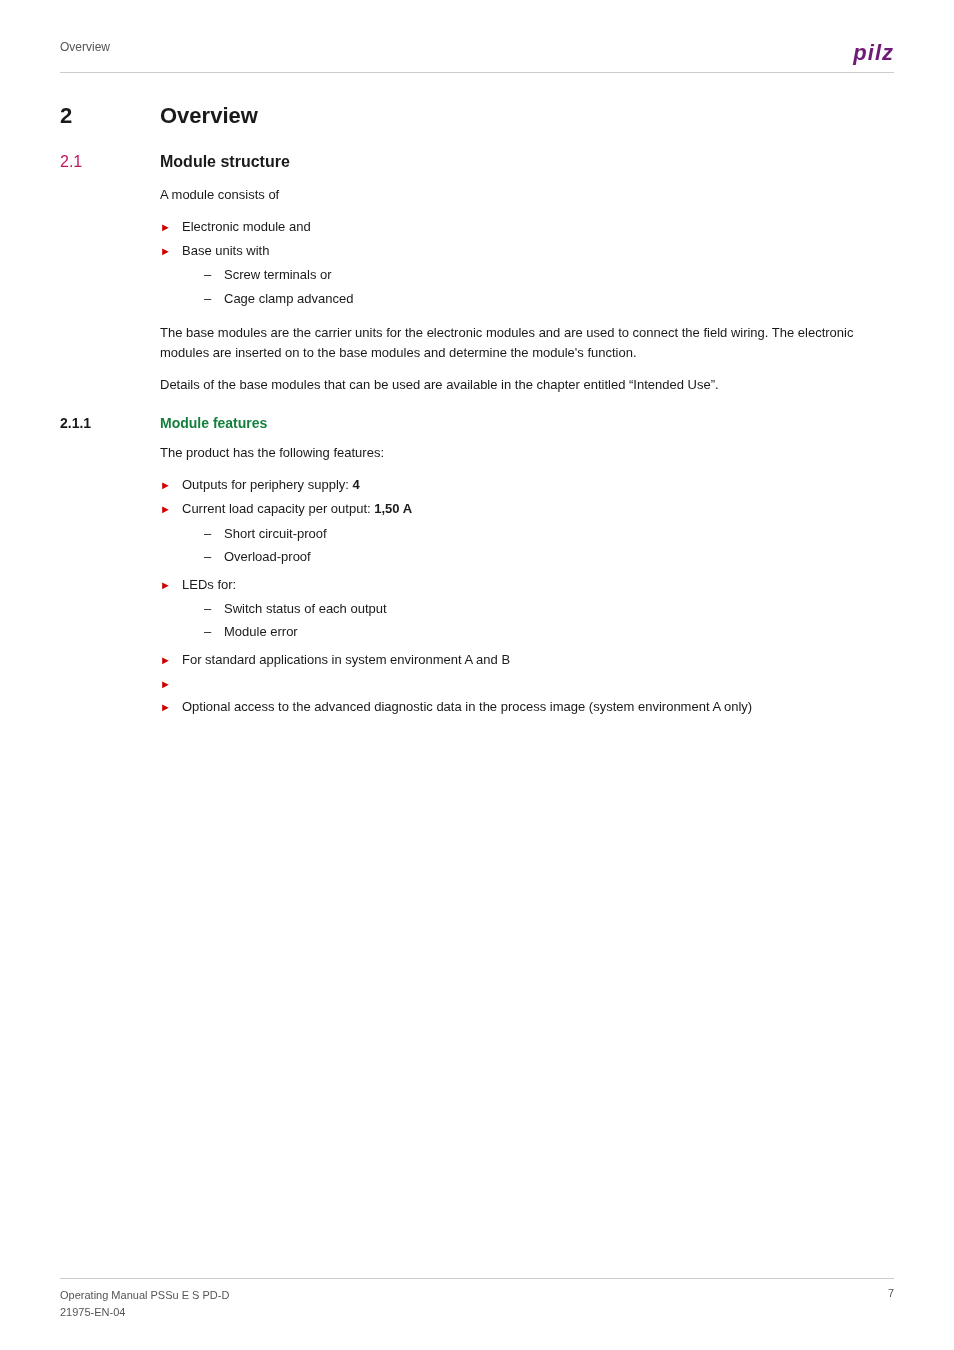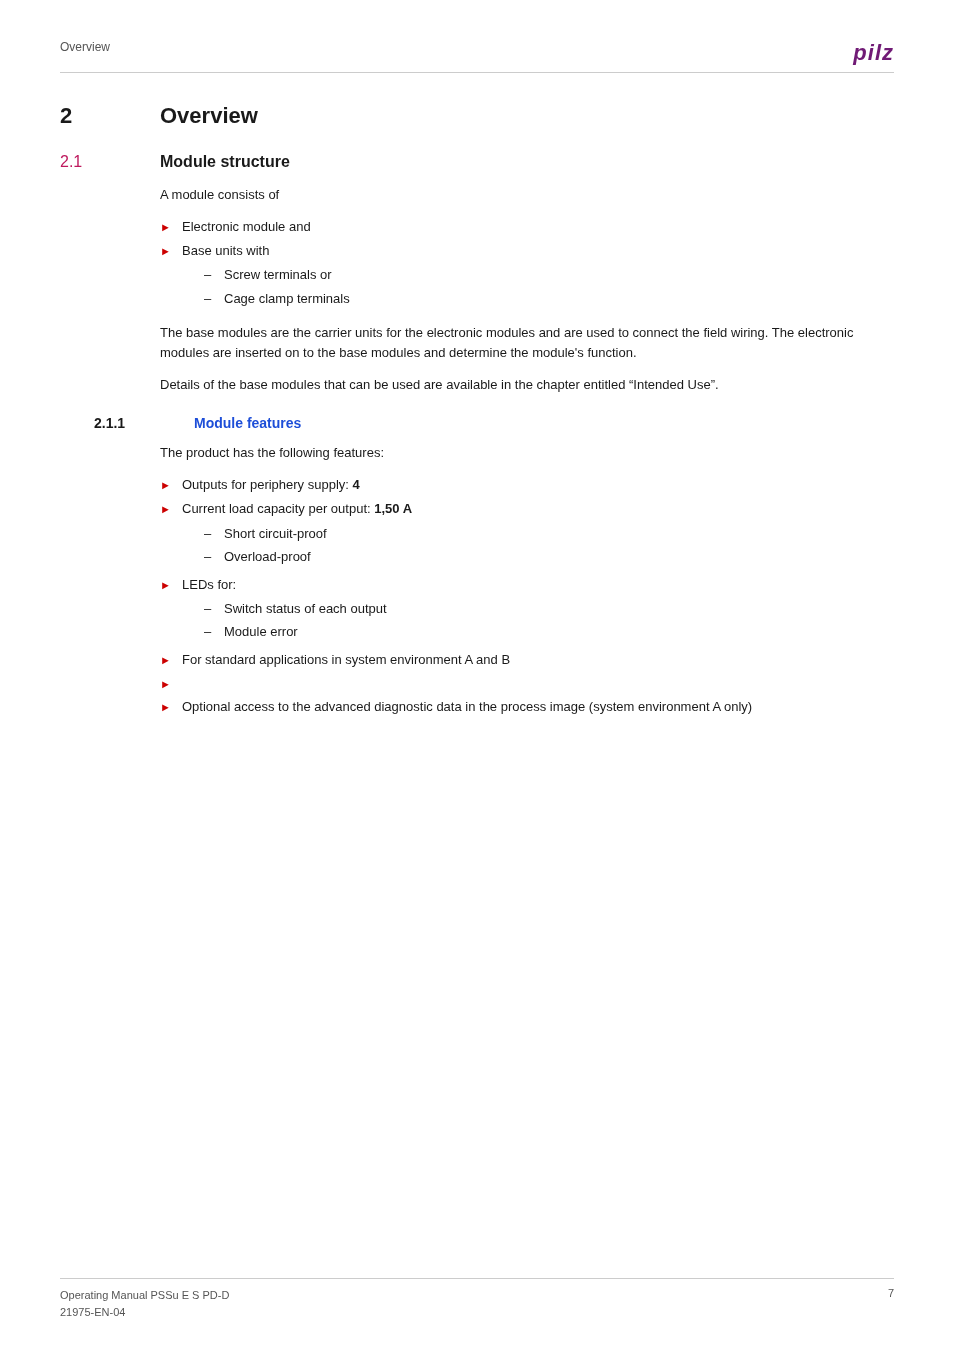--- a/index.html
+++ b/index.html
@@ -101,27 +101,26 @@
       margin-bottom: 12px;
       display: flex;
       align-items: baseline;
     }
 
     .subsubsection-number {
       font-size: 14px;
       font-weight: bold;
       color: #1a1a1a;
       min-width: 100px;
-      margin-left: 34px;
     }
 
     .subsubsection-title {
       font-size: 14px;
       font-weight: bold;
-      color: #1d4ed8;
+      color: #15803d;
     }
 
     
     .content {
       margin-left: 100px;
     }
 
     .paragraph {
       font-size: 13px;
       line-height: 1.55;
@@ -234,21 +233,21 @@
         <span class="bullet-arrow">►</span>
         <div>
           <span>Base units with</span>
           <ul class="dash-list">
             <li>
               <span class="dash-symbol">–</span>
               <span>Screw terminals or</span>
             </li>
             <li>
               <span class="dash-symbol">–</span>
-              <span>Cage clamp terminals</span>
+              <span>Cage clamp advanced</span>
             </li>
           </ul>
         </div>
       </li>
     </ul>
 
     <p class="paragraph">The base modules are the carrier units for the electronic modules and are used to connect the field wiring. The electronic modules are inserted on to the base modules and determine the module's function.</p>
 
     <p class="paragraph">Details of the base modules that can be used are available in the chapter entitled “Intended Use”.</p>
   </div>

